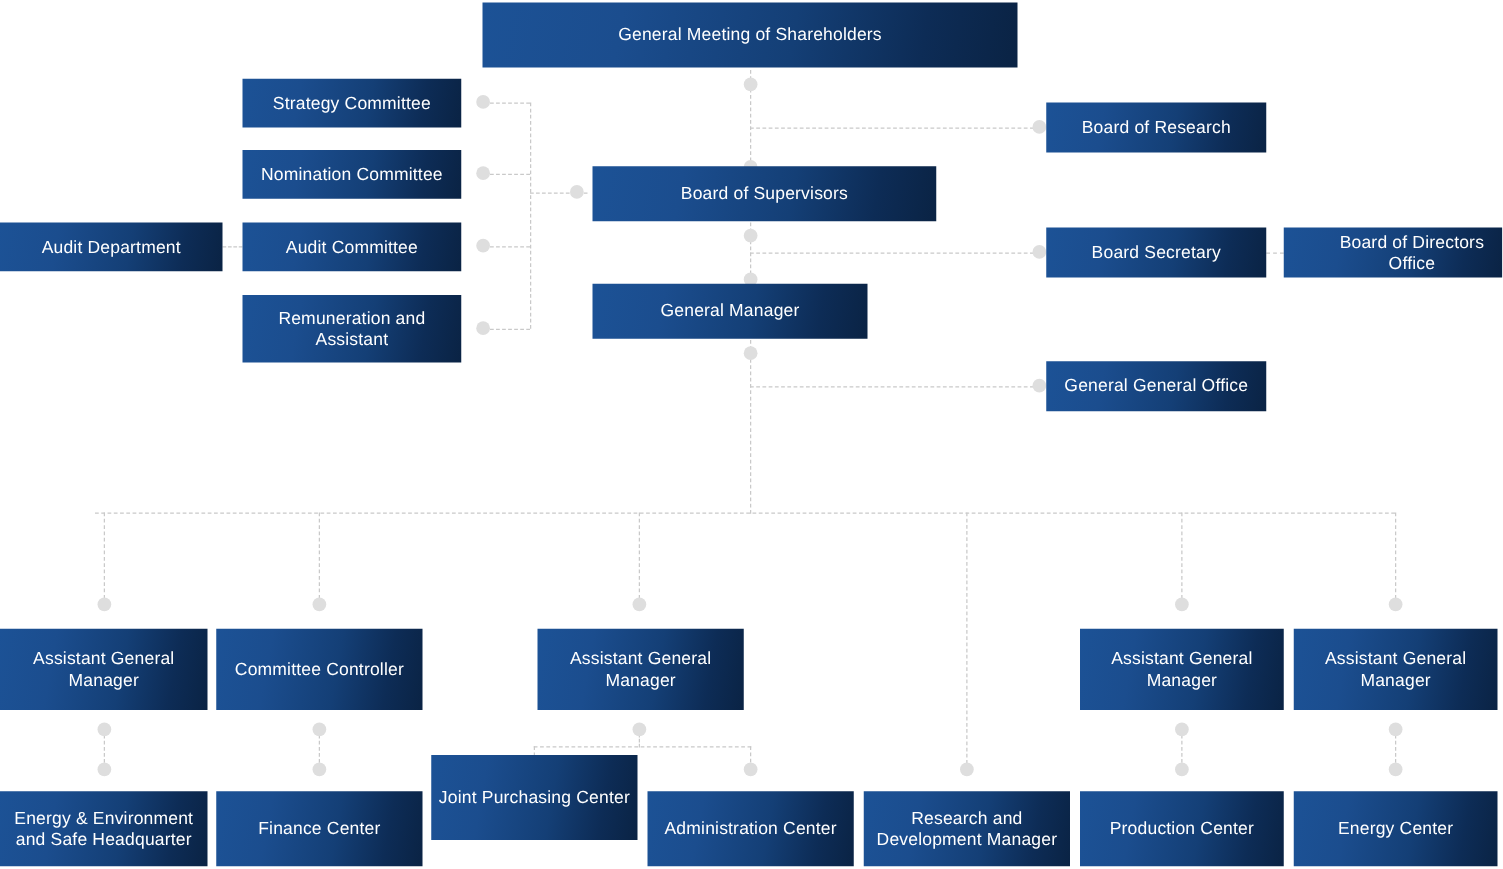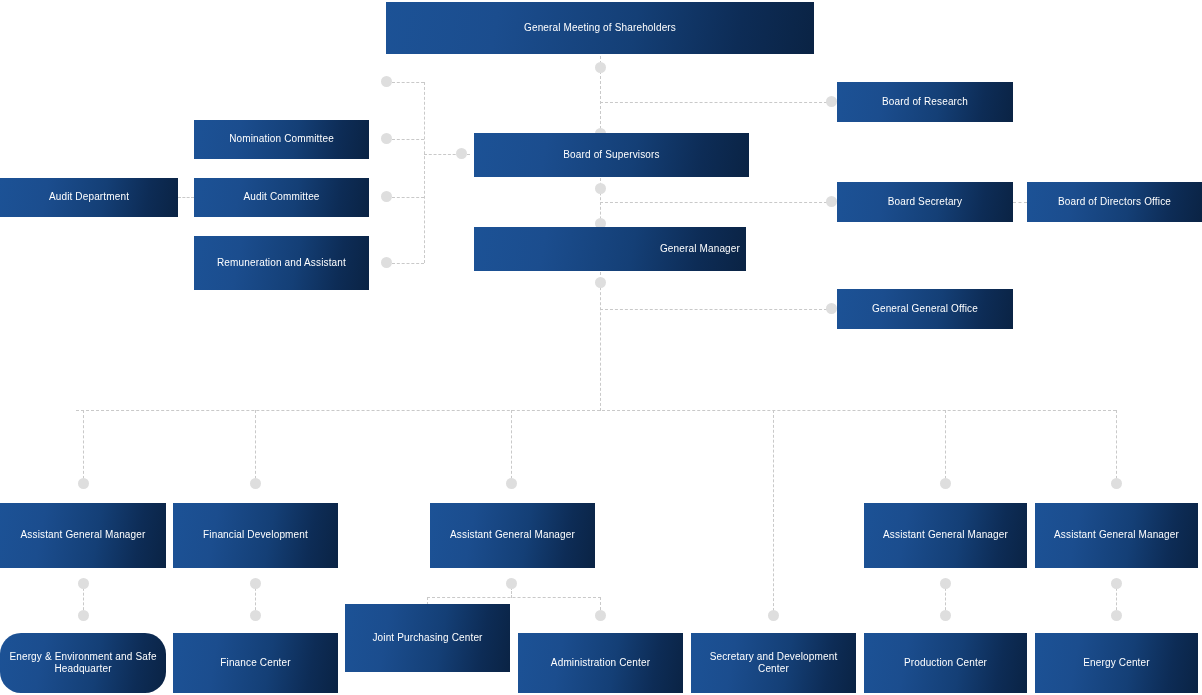--- a/index.html
+++ b/index.html
@@ -20,21 +20,21 @@
   }
   
   .node {
     position: absolute;
     box-sizing: border-box;
     display: flex;
     align-items: center;
     justify-content: center;
     text-align: center;
     color: #ffffff;
-    font-size: 10px;
+    font-size: 14px;
     line-height: 1.25;
     letter-spacing: 0.15px;
     padding: 2px 6px;
     background: linear-gradient(100deg, #1c5296 0%, #1b4d8e 26%, #143f76 58%, #0d2c56 82%, #0a2344 100%);
     z-index: 3;
   }
   .node-label {
     display: block;
     width: 100%;
   }
@@ -150,32 +150,35 @@
   </div>
 
   <div class="node" style="left:474px; top:133px; width:275px; height:44px;">
     <span class="node-label">Board of Supervisors</span>
   </div>
 
   <div class="node" style="left:837px; top:182px; width:176px; height:40px;">
     <span class="node-label">Board Secretary</span>
   </div>
 
-  <div class="node" style="left:1027px; top:182px; width:175px; height:40px;">
+  <div class="node" style="left:1027px; top:182px; width:175px; height:40px;padding-left:36px;">
     <span class="node-label">Board of Directors Office</span>
   </div>
 
-  <div class="node" style="left:474px; top:227px; width:272px; height:44px;text-align:right;">
+  <div class="node" style="left:474px; top:227px; width:220px; height:44px;">
     <span class="node-label">General Manager</span>
   </div>
 
   <div class="node" style="left:837px; top:289px; width:176px; height:40px;">
     <span class="node-label">General General Office</span>
   </div>
 
+  <div class="node" style="left:194px; top:63px; width:175px; height:39px;">
+    <span class="node-label">Strategy Committee</span>
+  </div>
 
   <div class="node" style="left:194px; top:120px; width:175px; height:39px;">
     <span class="node-label">Nomination Committee</span>
   </div>
 
   <div class="node" style="left:194px; top:178px; width:175px; height:39px;">
     <span class="node-label">Audit Committee</span>
   </div>
 
   <div class="node" style="left:194px; top:236px; width:175px; height:54px;">
@@ -184,53 +187,53 @@
 
   <div class="node" style="left:0px; top:178px; width:178px; height:39px;">
     <span class="node-label">Audit Department</span>
   </div>
 
   <div class="node" style="left:0px; top:503px; width:166px; height:65px;">
     <span class="node-label">Assistant General Manager</span>
   </div>
 
   <div class="node" style="left:173px; top:503px; width:165px; height:65px;">
-    <span class="node-label">Financial Development</span>
+    <span class="node-label">Committee Controller</span>
   </div>
 
   <div class="node" style="left:430px; top:503px; width:165px; height:65px;">
     <span class="node-label">Assistant General Manager</span>
   </div>
 
   <div class="node" style="left:864px; top:503px; width:163px; height:65px;">
     <span class="node-label">Assistant General Manager</span>
   </div>
 
   <div class="node" style="left:1035px; top:503px; width:163px; height:65px;">
     <span class="node-label">Assistant General Manager</span>
   </div>
 
-  <div class="node" style="left:0px; top:633px; width:166px; height:60px;border-radius:21px;">
+  <div class="node" style="left:0px; top:633px; width:166px; height:60px;">
     <span class="node-label">Energy &amp; Environment and Safe Headquarter</span>
   </div>
 
   <div class="node" style="left:173px; top:633px; width:165px; height:60px;">
     <span class="node-label">Finance Center</span>
   </div>
 
   <div class="node" style="left:345px; top:604px; width:165px; height:68px;">
     <span class="node-label">Joint Purchasing Center</span>
   </div>
 
   <div class="node" style="left:518px; top:633px; width:165px; height:60px;">
     <span class="node-label">Administration Center</span>
   </div>
 
   <div class="node" style="left:691px; top:633px; width:165px; height:60px;">
-    <span class="node-label">Secretary and Development Center</span>
+    <span class="node-label">Research and Development Manager</span>
   </div>
 
   <div class="node" style="left:864px; top:633px; width:163px; height:60px;">
     <span class="node-label">Production Center</span>
   </div>
 
   <div class="node" style="left:1035px; top:633px; width:163px; height:60px;">
     <span class="node-label">Energy Center</span>
   </div>
 

